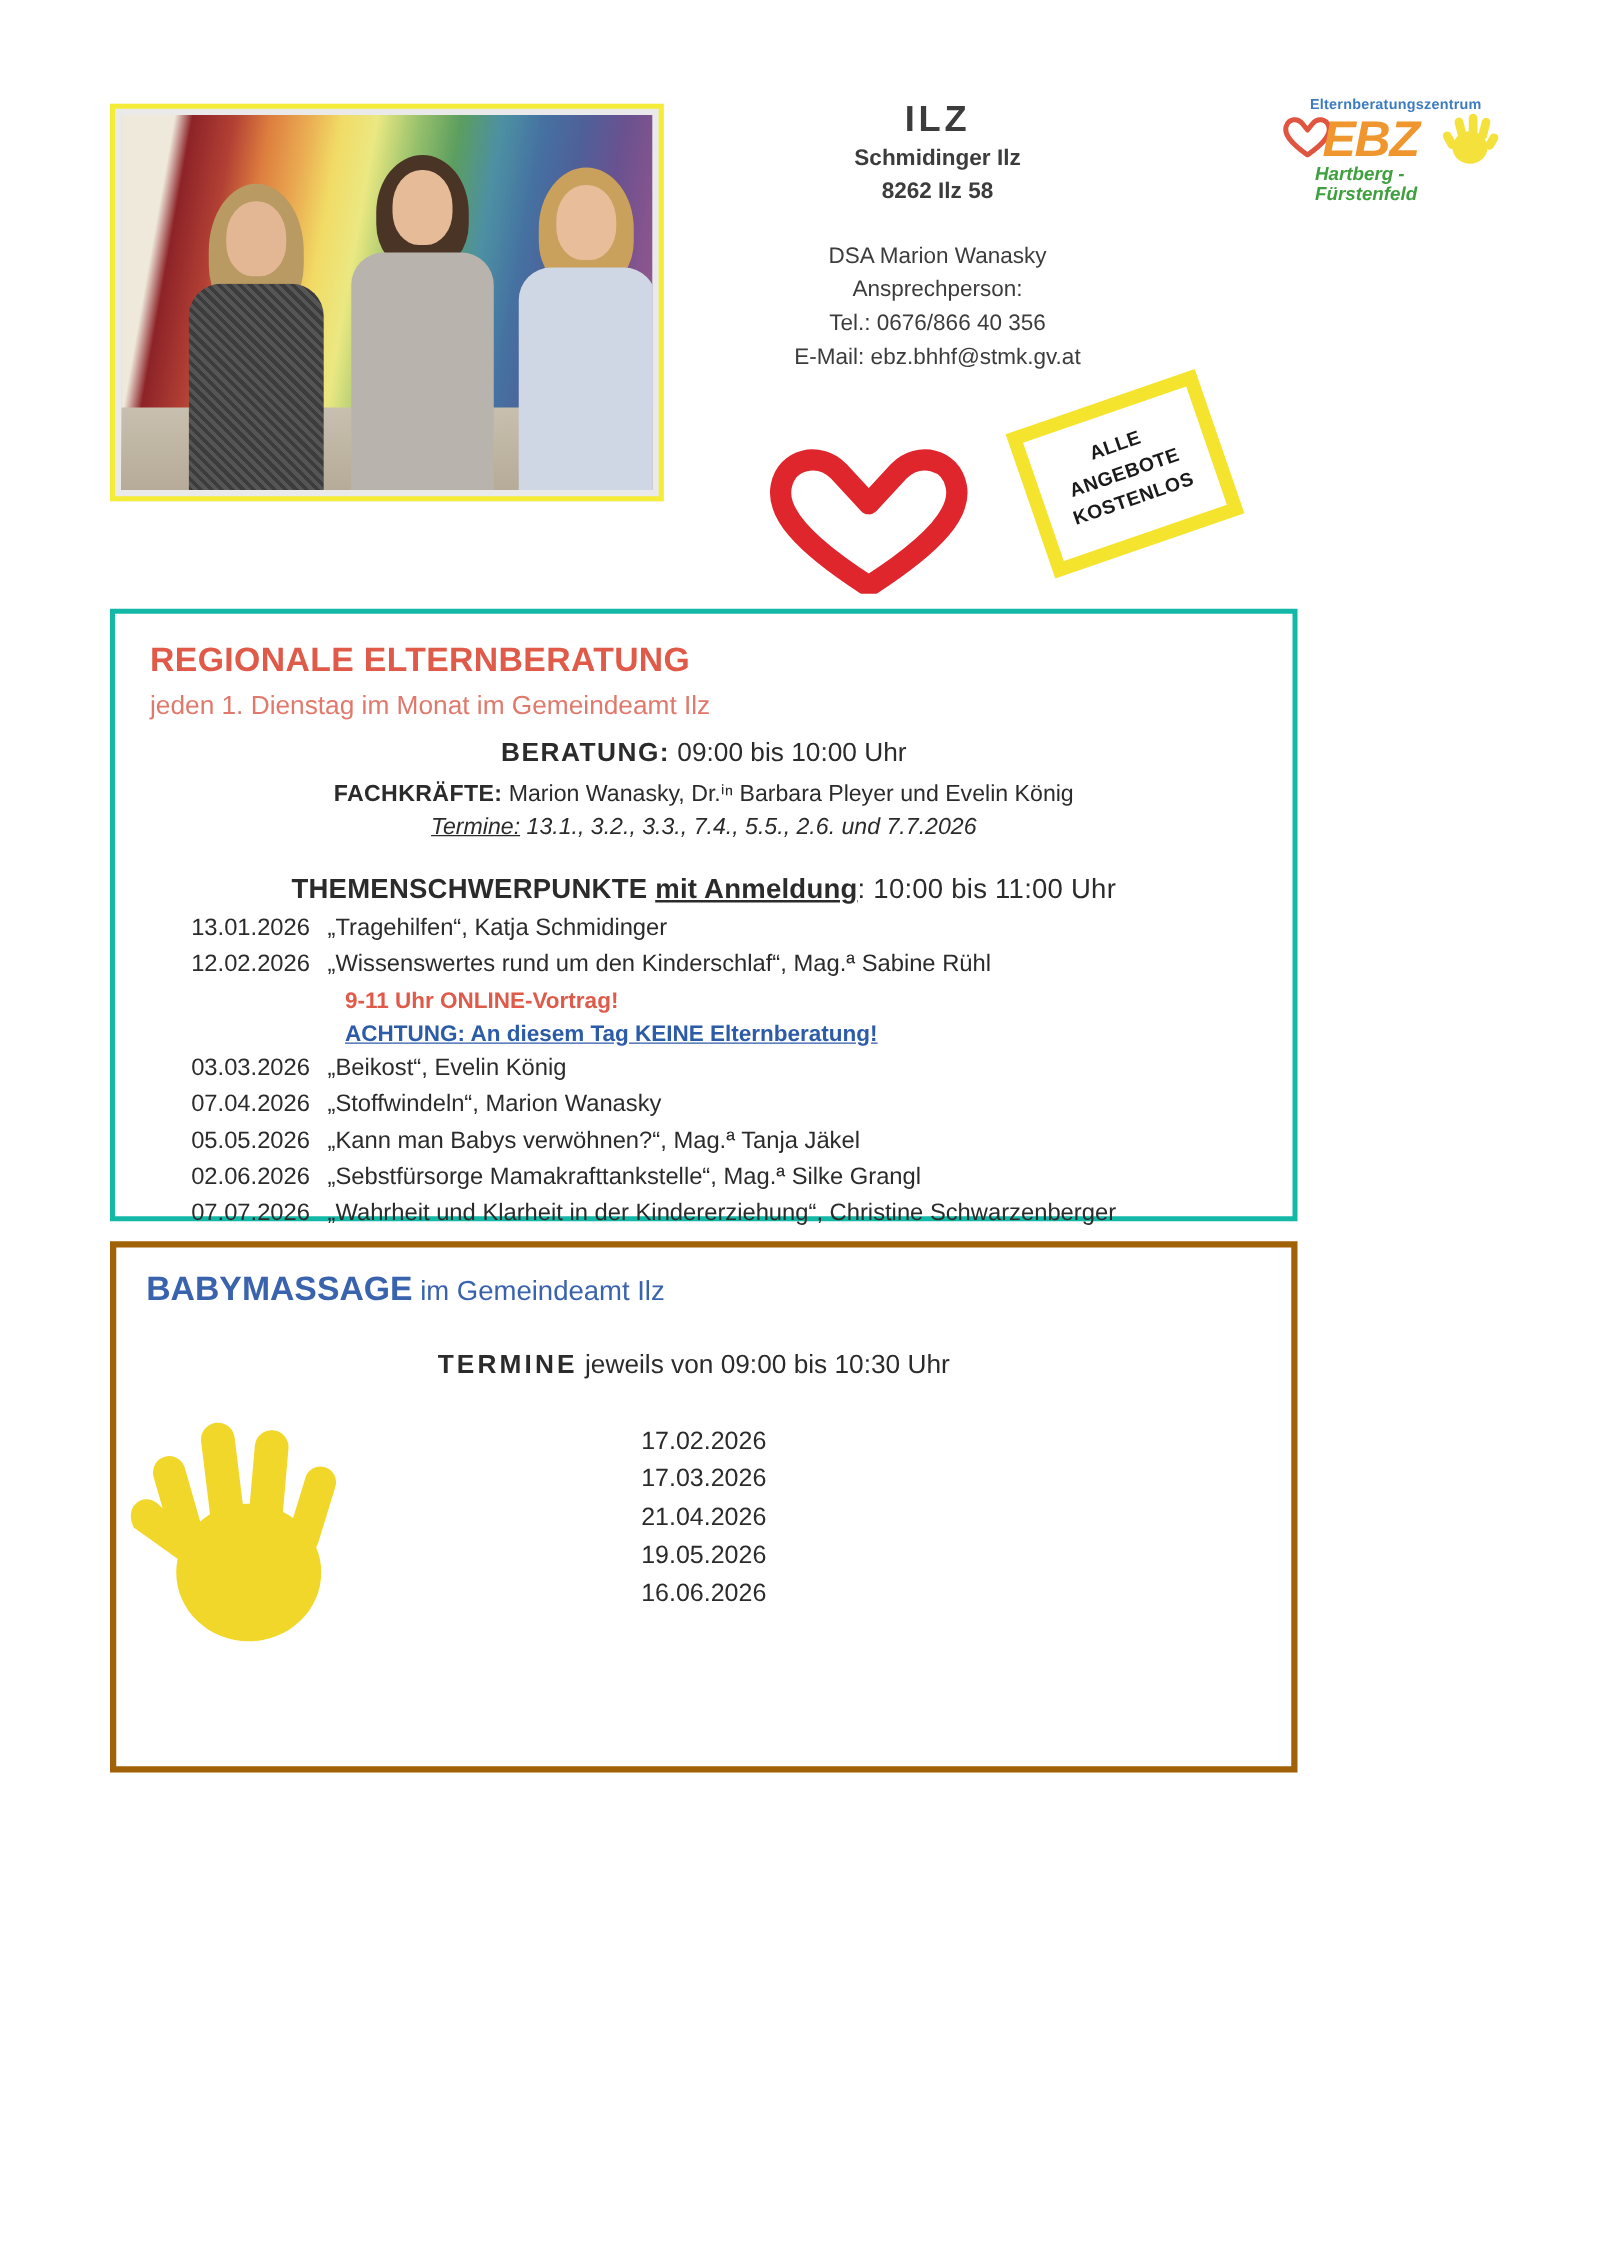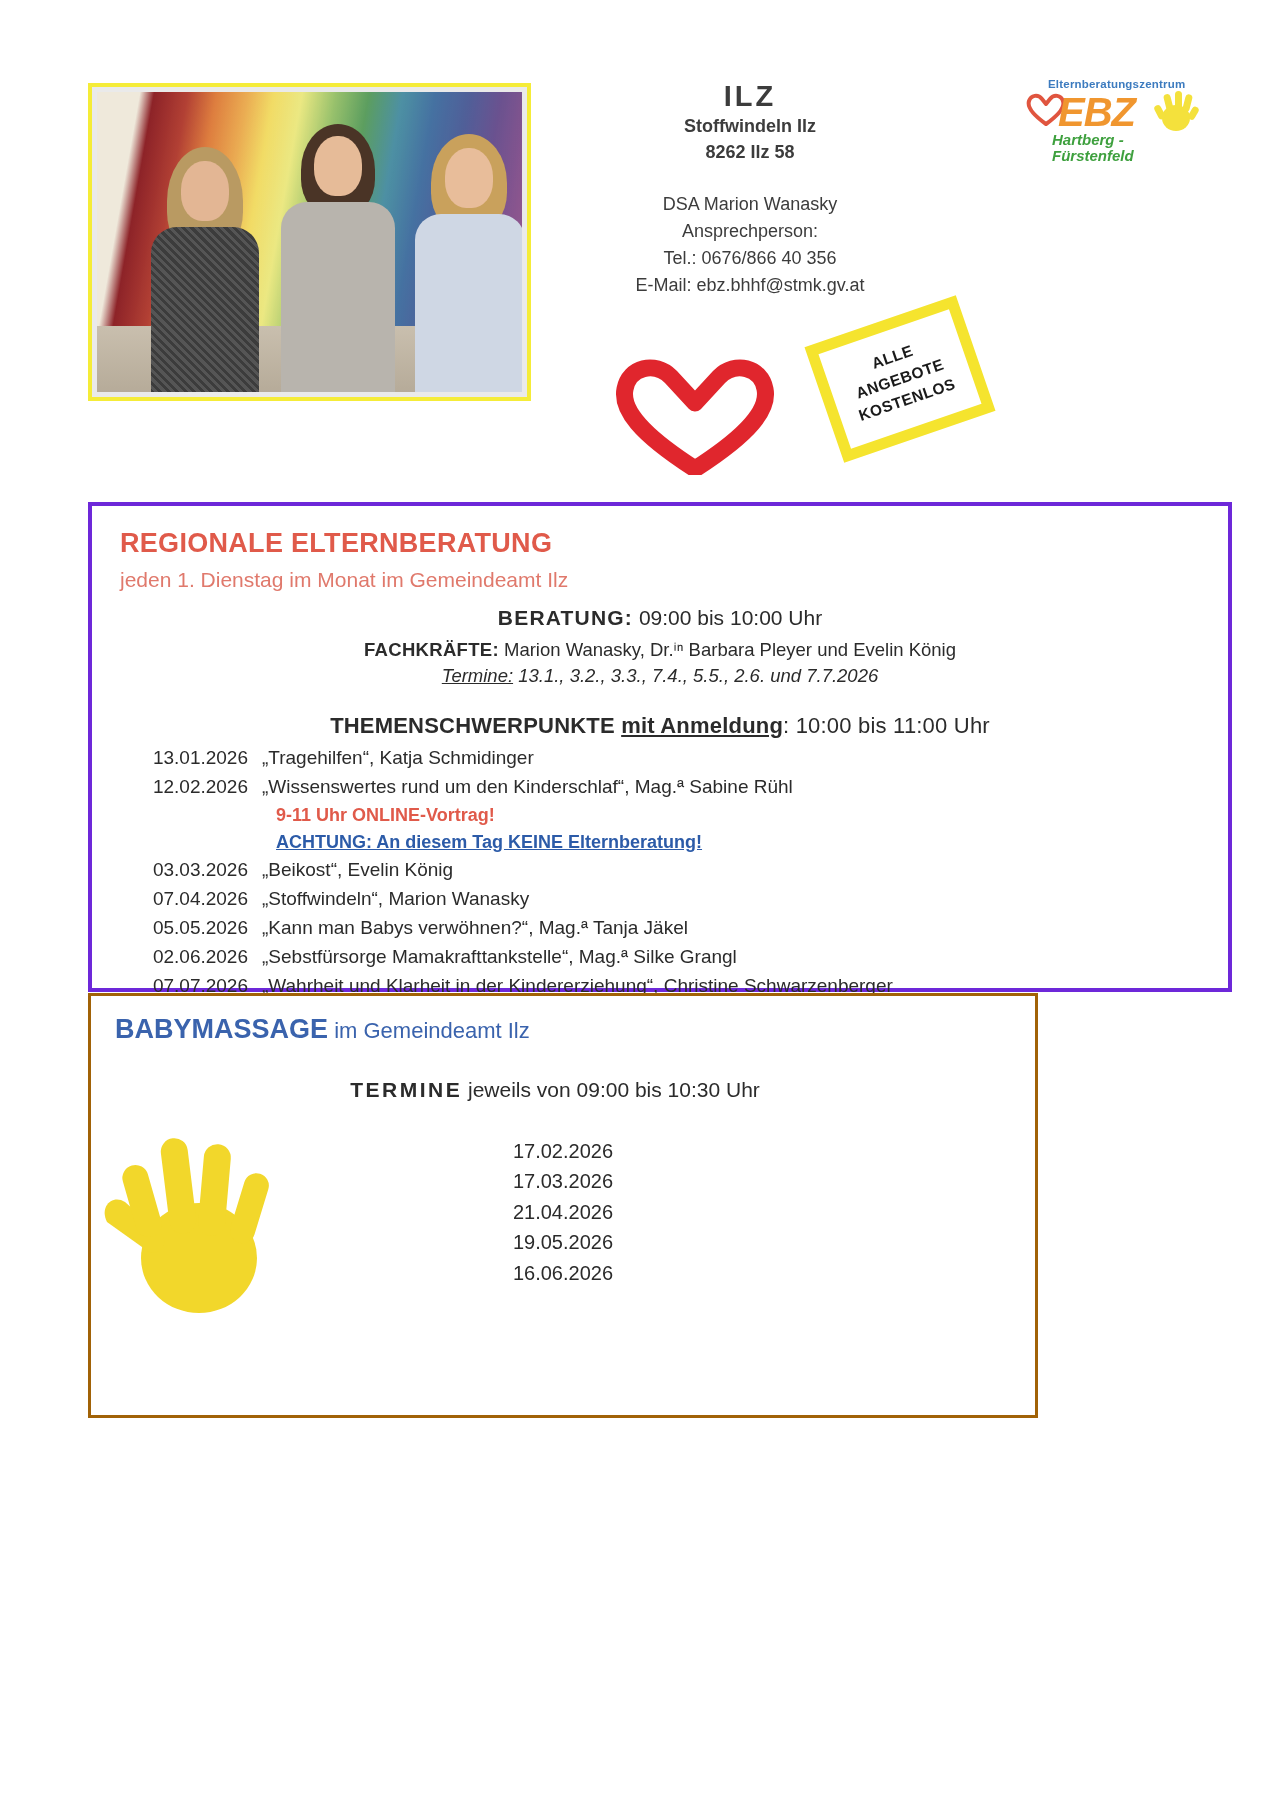--- a/index.html
+++ b/index.html
@@ -98,22 +98,22 @@
     width:100%; height:100%; border:11px solid #f5e42e; background:#fff;
     display:flex; flex-direction:column; align-items:center; justify-content:center;
   }
   .badge-inner span {
     font-size:15.5px; font-weight:bold; color:#1a1a1a; line-height:1.45;
     letter-spacing:.5px;
   }
 
   
   .box-red {
-    position:absolute; left:88px; top:502px; width:1144px; height:490px;
-    border:4px solid #6d28d9; background:#fff;
+    position:absolute; left:88px; top:487px; width:950px; height:490px;
+    border:4px solid #14b8a6; background:#fff;
   }
   .r-title {
     position:absolute; left:28px; top:22px; font-size:27px; font-weight:bold;
     color:#e05a4a; letter-spacing:.3px;
   }
   .r-sub {
     position:absolute; left:28px; top:62px; font-size:21px; color:#e0796c;
   }
   .r-center { position:absolute; left:0; right:0; top:96px; text-align:center; }
   .r-beratung { font-size:21px; color:#2b2b2b; line-height:1.5; }
@@ -133,21 +133,21 @@
   .r-date { width:124px; flex:0 0 124px; text-align:right; padding-right:14px; }
   .r-note-red { color:#e05a4a; font-weight:bold; font-size:18px; padding-left:138px; }
   .r-note-blue {
     color:#2c5ba8; font-weight:bold; font-size:18px; padding-left:138px;
     text-decoration:underline;
   }
 
   
   .box-blue {
     position:absolute; left:88px; top:993px; width:950px; height:425px;
-    border:3px solid #a16207; background:#fff;
+    border:5px solid #a16207; background:#fff;
   }
   .b-title { position:absolute; left:24px; top:18px; font-size:27px; color:#3a63ad; }
   .b-title b { font-weight:bold; }
   .b-title span.light { font-size:22px; }
   .b-termine {
     position:absolute; left:0; right:16px; top:82px; text-align:center;
     font-size:21px; color:#2b2b2b;
   }
   .b-termine b { letter-spacing:2.5px; }
   .b-dates {
@@ -187,21 +187,21 @@
         <div class="person p3">
           <div class="p-hair"></div>
             <div class="p-head"></div>
             <div class="p-body"></div>
         </div>
       </div>
     </div>
 
     <div class="contact">
       <div class="ilz">ILZ</div>
-      <div class="sub">Stoffwindeln Ilz</div>
+      <div class="sub">Schmidinger Ilz</div>
       <div class="sub">8262 Ilz 58</div>
       <div class="block2">
         <div>DSA Marion Wanasky</div>
         <div>Ansprechperson:</div>
         <div>Tel.: 0676/866 40 356</div>
         <div>E-Mail: ebz.bhhf@stmk.gv.at</div>
       </div>
     </div>
 
     <div class="logo">

